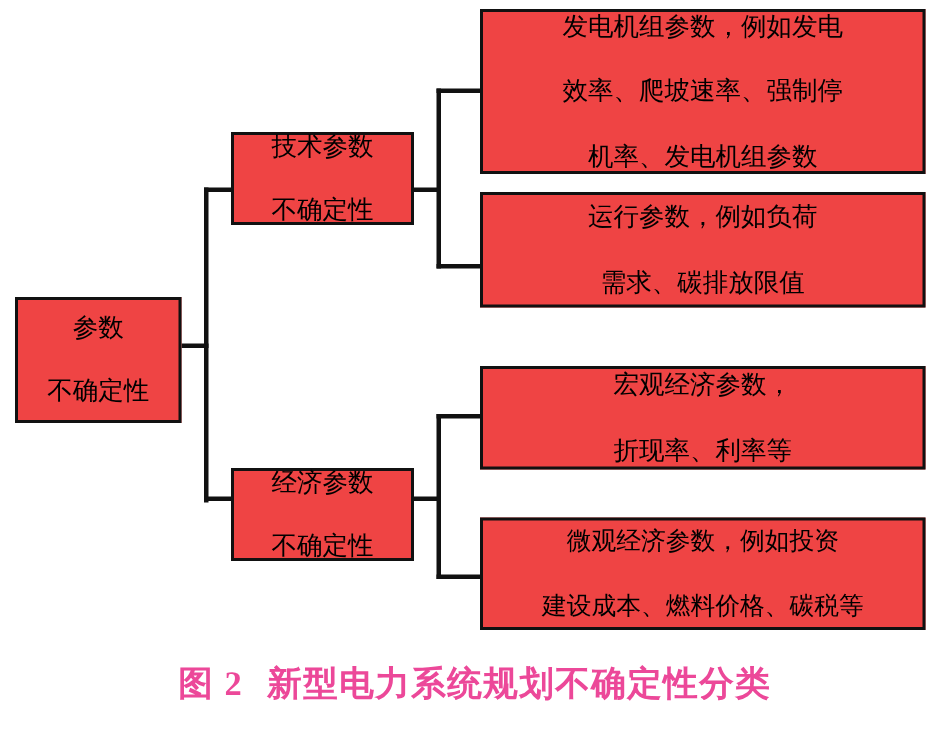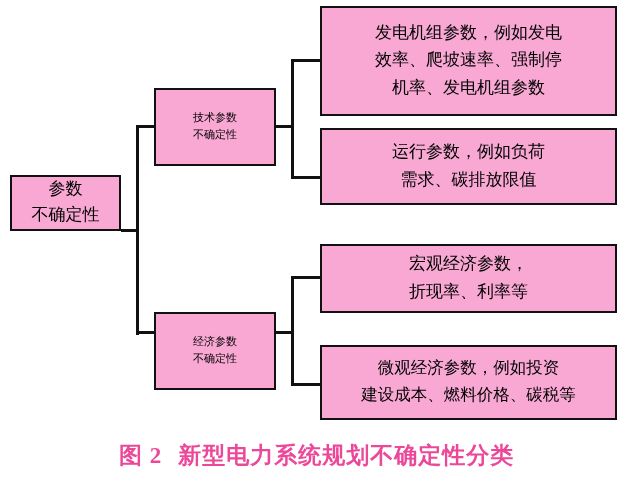--- a/index.html
+++ b/index.html
@@ -22,49 +22,50 @@
     position: absolute;
     left: 0;
     top: 0;
     width: 633px;
     height: 430px;
   }
   .node {
     position: absolute;
     box-sizing: border-box;
     border: 2px solid #111111;
-    background: #f9a8d4;
+    background: #ef4444;
     display: flex;
     flex-direction: column;
     align-items: center;
     justify-content: center;
     text-align: center;
-    font-family: Liberation Mono, monospace;
+    font-family: Liberation Serif, serif;
     color: #000000;
     z-index: 3;
+    gap: 16px;
   }
   .node .line {
     display: block;
     white-space: nowrap;
   }
   
   #node-root {
     left: 10px;
-    top: 175px;
+    top: 198px;
     width: 111px;
-    height: 56px;
+    height: 84px;
     font-size: 17px;
     line-height: 1.55;
   }
   
   .node-mid {
     left: 154px;
     width: 122px;
-    height: 78px;
-    font-size: 11px;
+    height: 62px;
+    font-size: 17px;
     line-height: 1.55;
   }
   #node-tech { top: 88px; }
   #node-econ { top: 312px; }
   
   .node-leaf {
     left: 320px;
     width: 297px;
     font-size: 17px;
     line-height: 1.62;

